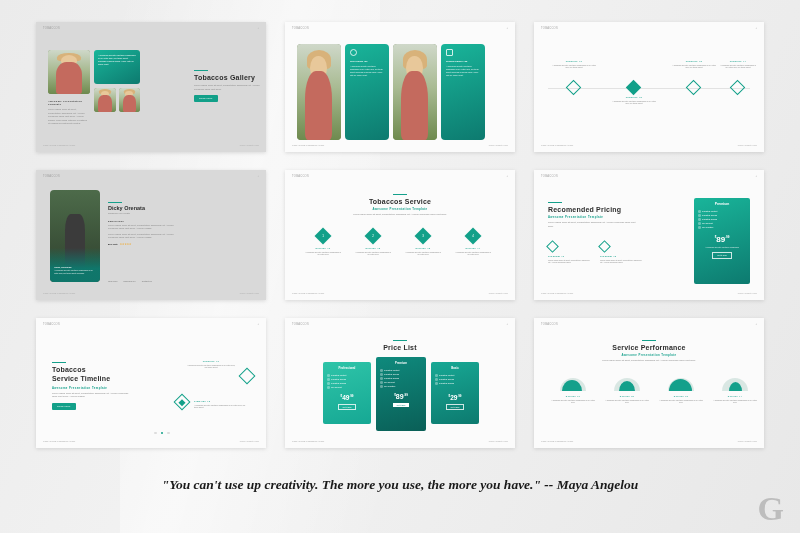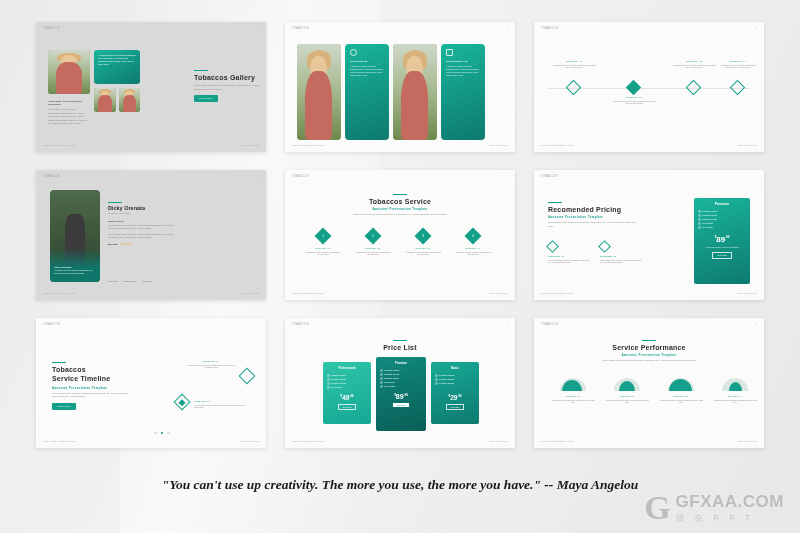--- a/index.html
+++ b/index.html
@@ -501,18 +501,14 @@
       <div class="s-foot">TOBACCOS PRESENTATION</div>
       <div class="s-foot-r">www.yoursite.com</div>
     </div>
 
   </div>
 
   <div class="quote">"You can't use up creativity. The more you use, the more you have." -- Maya Angelou</div>
 
   <div class="wm">
     <span class="g">G</span>
-    <span style="display:flex; flex-direction:column; gap:1px;">
-      <span class="txt1">GFXAA.COM</span>
-      <span class="txt2">顶 尖 P P T</span>
-    </span>
   </div>
 </div>
 
 </body></html>

